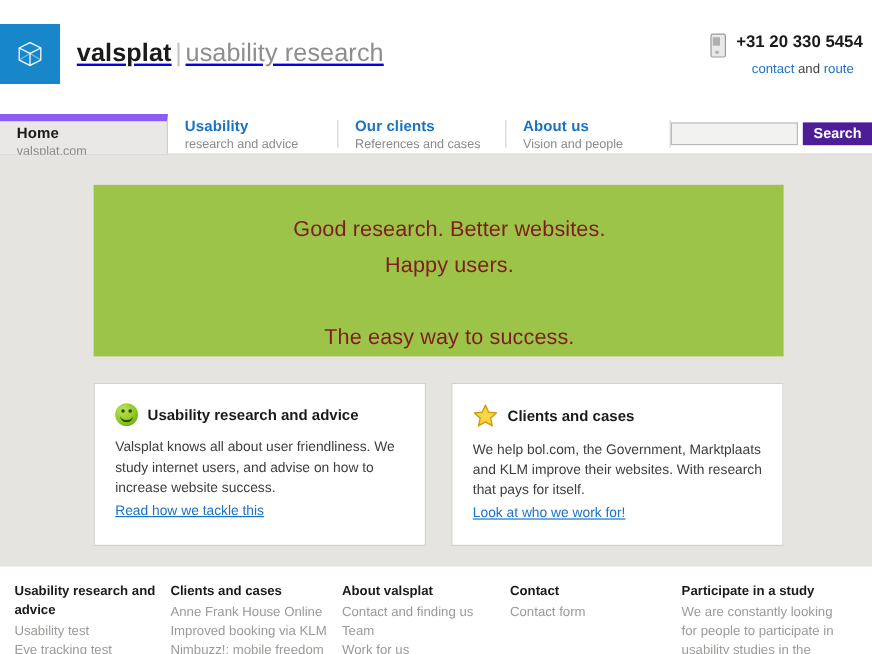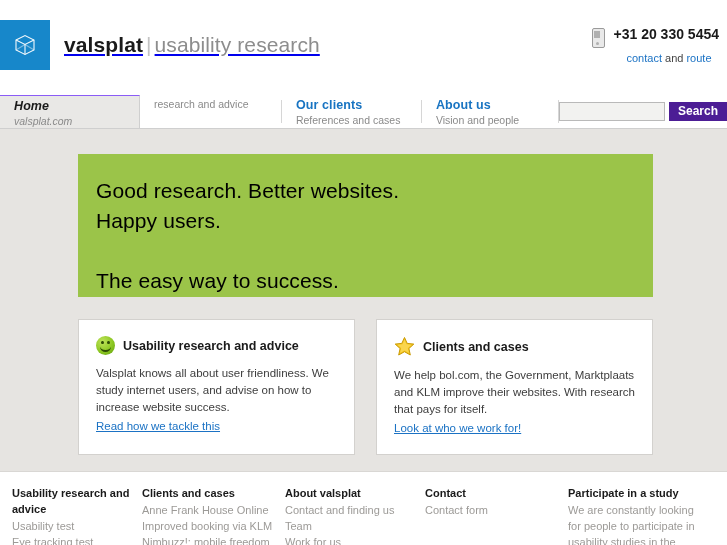--- a/index.html
+++ b/index.html
@@ -128,23 +128,22 @@
     position: relative;
     padding: 4px 0 0 14px;
     box-sizing: border-box;
     line-height: 1;
   }
   .nav-item.home {
     width: 145px;
     background: #e9e8e6;
     border-left: 1px solid #cfcfcf;
     border-right: 1px solid #cfcfcf;
-    border-top: 1px solid #8b5cf6;
+    border-top: 6px solid #8b5cf6;
     margin-left: -1px;
-    font-style: italic;
   }
   .nav-item.usability  { width: 145px; }
   .nav-item.clients    { width: 143px; }
   .nav-item.about      { width: 140px; }
   .nav-divider {
     width: 1px;
     background: #d6d6d6;
     margin: 5px 0 5px 0;
     flex: none;
   }
@@ -206,25 +205,26 @@
     position: absolute;
     left: 78px;
     top: 25px;
     width: 575px;
     height: 143px;
     background: #9bc449;
     box-sizing: border-box;
     padding: 22px 0 0 18px;
   }
   .hero-line {
-    color: #000000;
-    font-size: 21px;
+    color: #7f1d1d;
+    font-size: 18px;
     line-height: 30px;
     letter-spacing: 0.1px;
     white-space: nowrap;
+    text-align: center;
   }
   .hero-line.spaced { margin-top: 30px; }
 
   .cards {
     position: absolute;
     left: 78px;
     top: 190px;
     width: 575px;
     display: flex;
     justify-content: space-between;
@@ -367,20 +367,21 @@
 </header>
 
 <nav class="main-nav">
 
   <div class="nav-item home">
     <span class="nav-title">Home</span>
     <span class="nav-sub">valsplat.com</span>
   </div>
 
   <div class="nav-item usability">
+    <span class="nav-title">Usability</span>
     <span class="nav-sub">research and advice</span>
   </div>
   <div class="nav-divider"></div>
 
   <div class="nav-item clients">
     <span class="nav-title">Our clients</span>
     <span class="nav-sub">References and cases</span>
   </div>
   <div class="nav-divider"></div>
 

